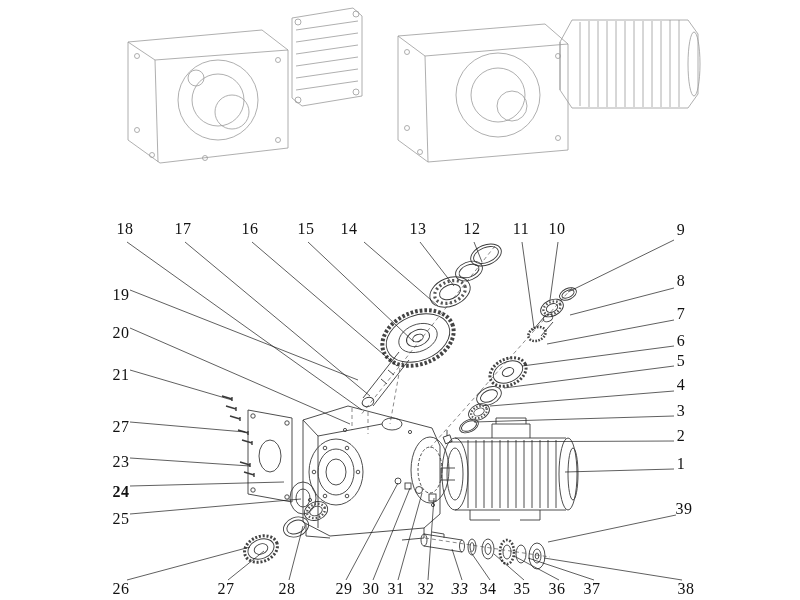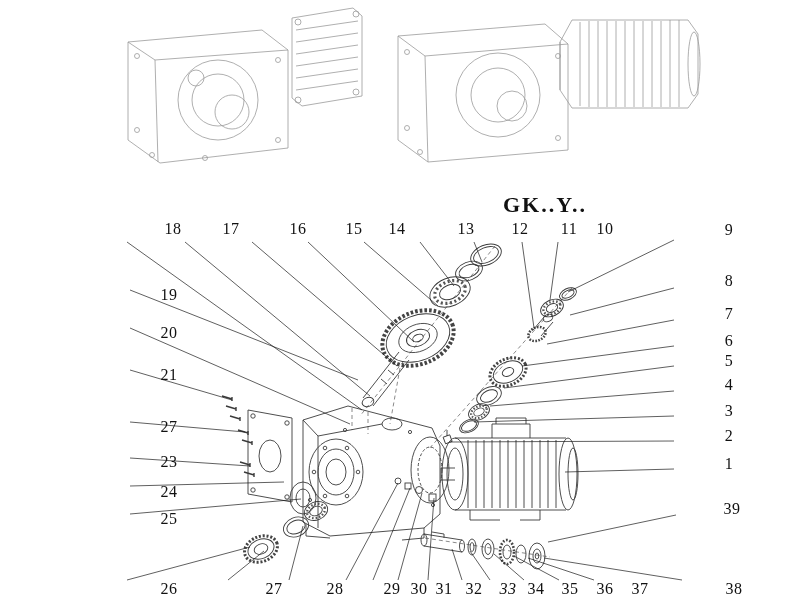--- a/index.html
+++ b/index.html
@@ -9,21 +9,21 @@
     font-family:"Liberation Serif", serif;
     position:relative;
     overflow:hidden;
     color:var(--text,#111);
   }
   .stage { position:absolute; left:0; top:0; width:800px; height:600px; background:#fff; }
   svg.art { position:absolute; left:0; top:0; }
   .pn {
     position:absolute; transform:translateX(-50%);
     font-size:16px; line-height:1; color:var(--text,#111); letter-spacing:.5px;
-    user-select:none; white-space:nowrap;margin-left:48px;
+    user-select:none; white-space:nowrap;
   }
   .model-title {
     position:absolute; transform:translateX(-50%);
     font-size:22px; font-weight:bold; letter-spacing:2px; color:var(--text,#111);
     white-space:nowrap;
   }
 </style>
 </head>
 <body>
 
@@ -297,39 +297,38 @@
       <line x1="130" y1="514" x2="301" y2="499"></line>
       <line x1="130" y1="486" x2="284" y2="482"></line>
       <line x1="130" y1="458" x2="250" y2="466"></line>
       <line x1="130" y1="422" x2="245" y2="432"></line>
       <line x1="130" y1="370" x2="232" y2="400"></line>
       <line x1="130" y1="328" x2="350" y2="424"></line>
       <line x1="130" y1="290" x2="358" y2="380"></line>
     </g>
   </svg>
 
-  <span class="model-title" style="left:545px; top:192px;">GK..Y..</span>
 
   <span class="pn" style="left:125px; top:221px;">18</span>
   <span class="pn" style="left:183px; top:221px;">17</span>
   <span class="pn" style="left:250px; top:221px;">16</span>
   <span class="pn" style="left:306px; top:221px;">15</span>
   <span class="pn" style="left:349px; top:221px;">14</span>
   <span class="pn" style="left:418px; top:221px;">13</span>
   <span class="pn" style="left:472px; top:221px;">12</span>
   <span class="pn" style="left:521px; top:221px;">11</span>
   <span class="pn" style="left:557px; top:221px;">10</span>
   <span class="pn" style="left:681px; top:222px;">9</span>
 
   <span class="pn" style="left:121px; top:287px;">19</span>
   <span class="pn" style="left:121px; top:325px;">20</span>
   <span class="pn" style="left:121px; top:367px;">21</span>
   <span class="pn" style="left:121px; top:419px;">27</span>
   <span class="pn" style="left:121px; top:454px;">23</span>
-  <span class="pn" style="left:121px; top:484px;">24</span>
+  <span class="pn" style="left:121px; top:484px;font-weight:bold;">24</span>
   <span class="pn" style="left:121px; top:511px;">25</span>
   <span class="pn" style="left:121px; top:581px;">26</span>
 
   <span class="pn" style="left:681px; top:273px;">8</span>
   <span class="pn" style="left:681px; top:306px;">7</span>
   <span class="pn" style="left:681px; top:333px;">6</span>
   <span class="pn" style="left:681px; top:353px;">5</span>
   <span class="pn" style="left:681px; top:377px;">4</span>
   <span class="pn" style="left:681px; top:403px;">3</span>
   <span class="pn" style="left:681px; top:428px;">2</span>

